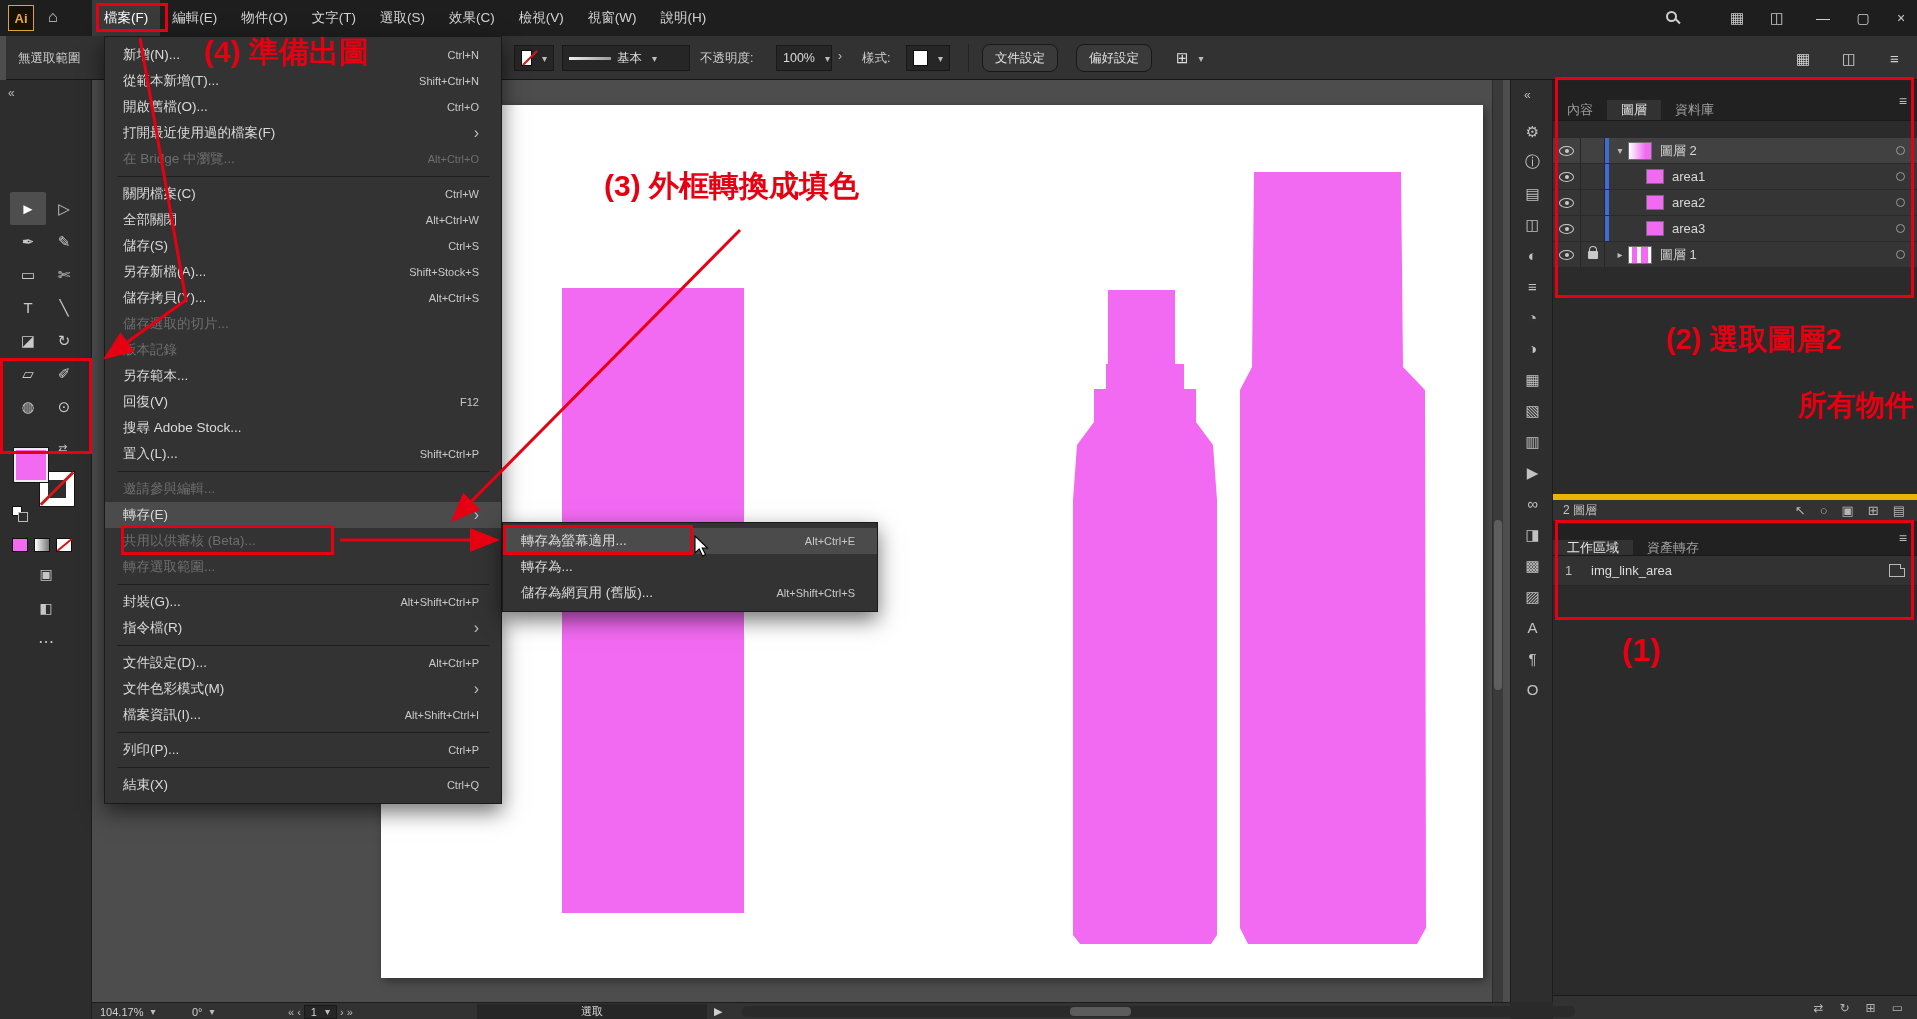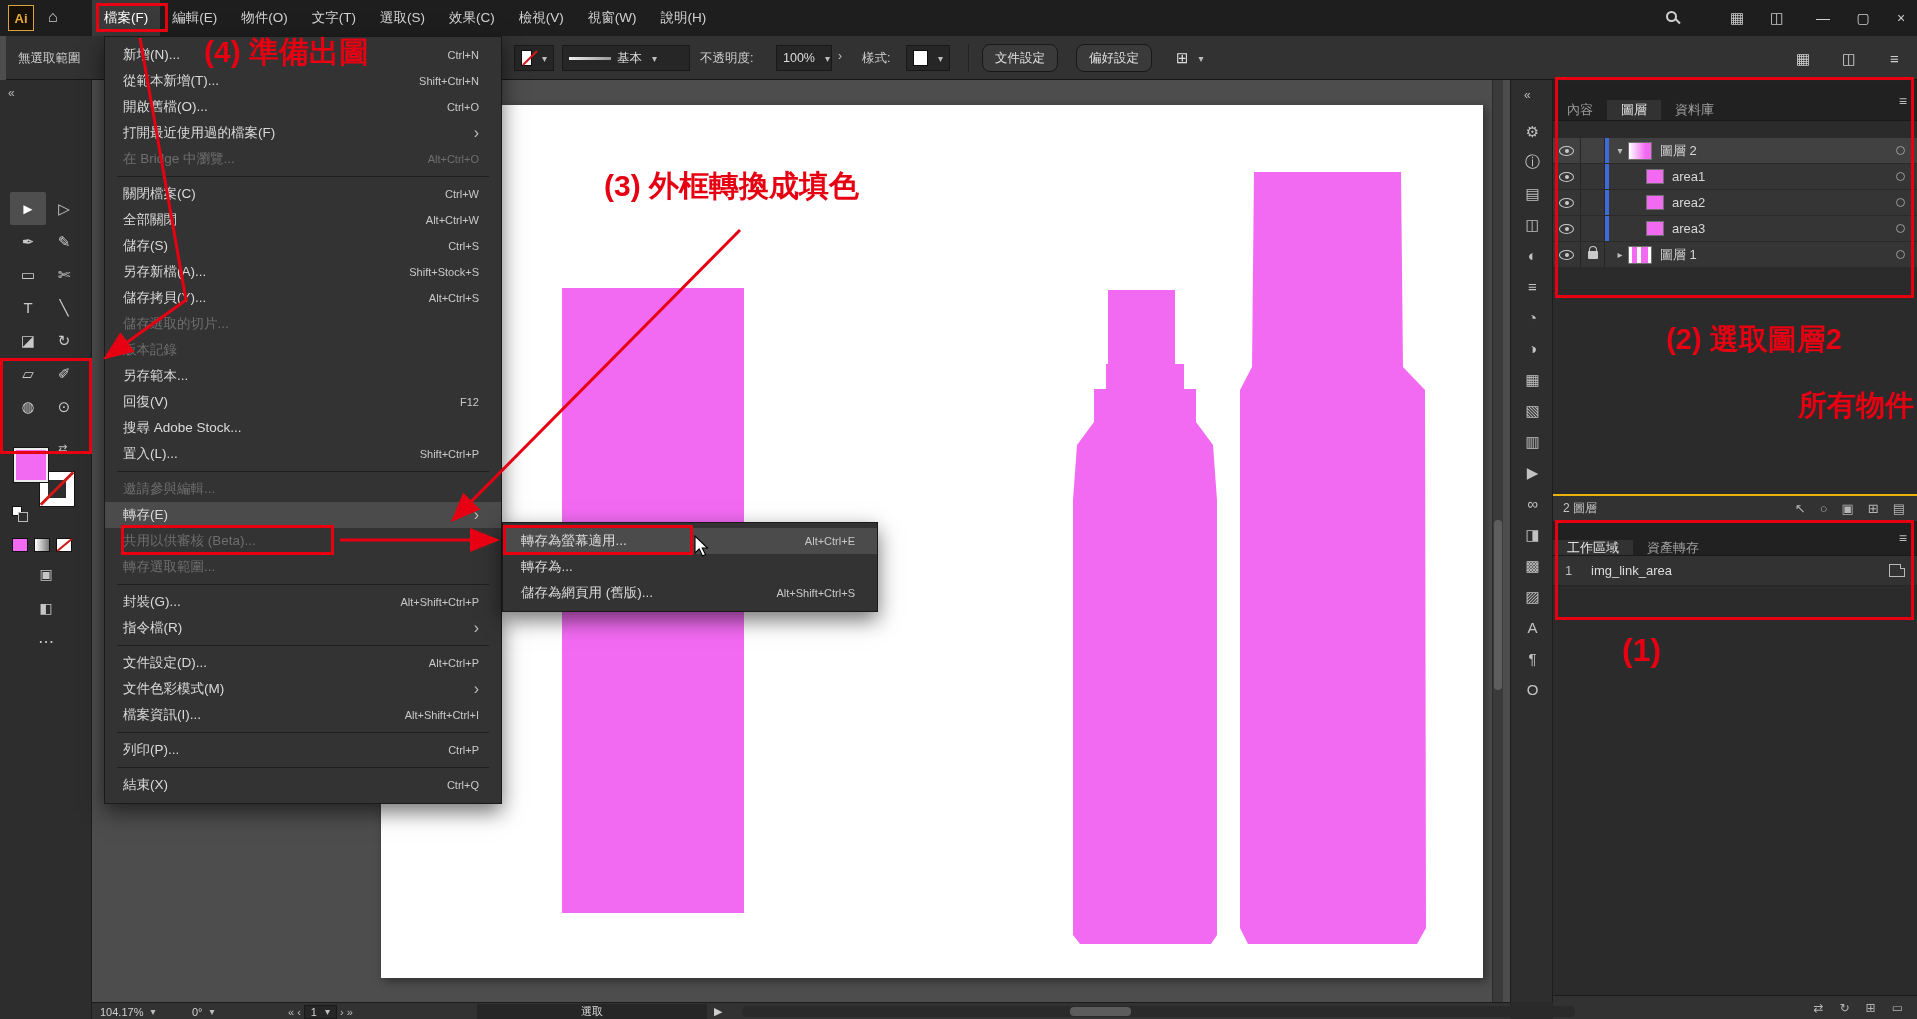--- a/index.html
+++ b/index.html
@@ -105,21 +105,21 @@
   .disc { width:16px; text-align:center; color:#bdbdbd; font-size:10px; }
   .lrow.is-expanded .disc::after { content:"▾"; }
   .lrow.is-collapsed .disc::after { content:"▸"; }
   .lrow.is-child .disc { visibility:hidden; }
   .thumb { width:24px; height:18px; border:1px solid #6e6e6e; background:var(--magenta); flex:none; }
   .lrow.is-grad .thumb { background:linear-gradient(90deg,#ffffff 0%,var(--magenta) 75%); }
   .lrow.is-art .thumb { background:linear-gradient(90deg,transparent 12%,var(--magenta) 12% 38%,transparent 38% 55%,var(--magenta) 55% 85%,transparent 85%),#ffffff; }
   .lrow.is-child .thumb { width:18px; height:15px; margin-left:18px; }
   .lname { margin-left:8px; flex:1; }
   .tgt { width:9px; height:9px; border:1px solid #9a9a9a; border-radius:50%; margin-right:12px; flex:none; }
-  .pfooter { position:absolute; left:0; width:364px; height:27px; background:#323232; border-top:2px solid #eab308; display:flex; align-items:center; font-size:12px; color:#c5c5c5; }
+  .pfooter { position:absolute; left:0; width:364px; height:27px; background:#323232; border-top:6px solid #eab308; display:flex; align-items:center; font-size:12px; color:#c5c5c5; }
   .pfooter .ficons { margin-left:auto; display:flex; gap:14px; padding-right:12px; font-size:13px; color:#b5b5b5; }
   .panelB-tabs { position:absolute; left:0; top:441px; width:364px; }
   .panelB-tabs .ptabs { height:35px; }
   .abrow { position:absolute; left:0; top:476px; width:364px; height:30px; background:#323232; border-bottom:1px solid #262626; display:flex; align-items:center; font-size:13px; }
   .abrow .num { width:30px; padding-left:12px; color:#bdbdbd; }
   .abrow .nm { flex:1; padding-left:8px; color:#dddddd; }
   .pageicon { width:16px; height:13px; border:1px solid #b9b9b9; margin-right:12px; position:relative; }
   .pageicon::after { content:""; position:absolute; right:-1px; top:-1px; width:4px; height:4px; background:#323232; border-left:1px solid #b9b9b9; border-bottom:1px solid #b9b9b9; }
   .pempty { position:absolute; left:0; top:506px; width:364px; height:409px; background:#2b2b2b; }
   .pbottom { position:absolute; left:0; top:915px; width:364px; height:24px; background:#323232; border-top:1px solid #1a1a1a; display:flex; align-items:center; }

